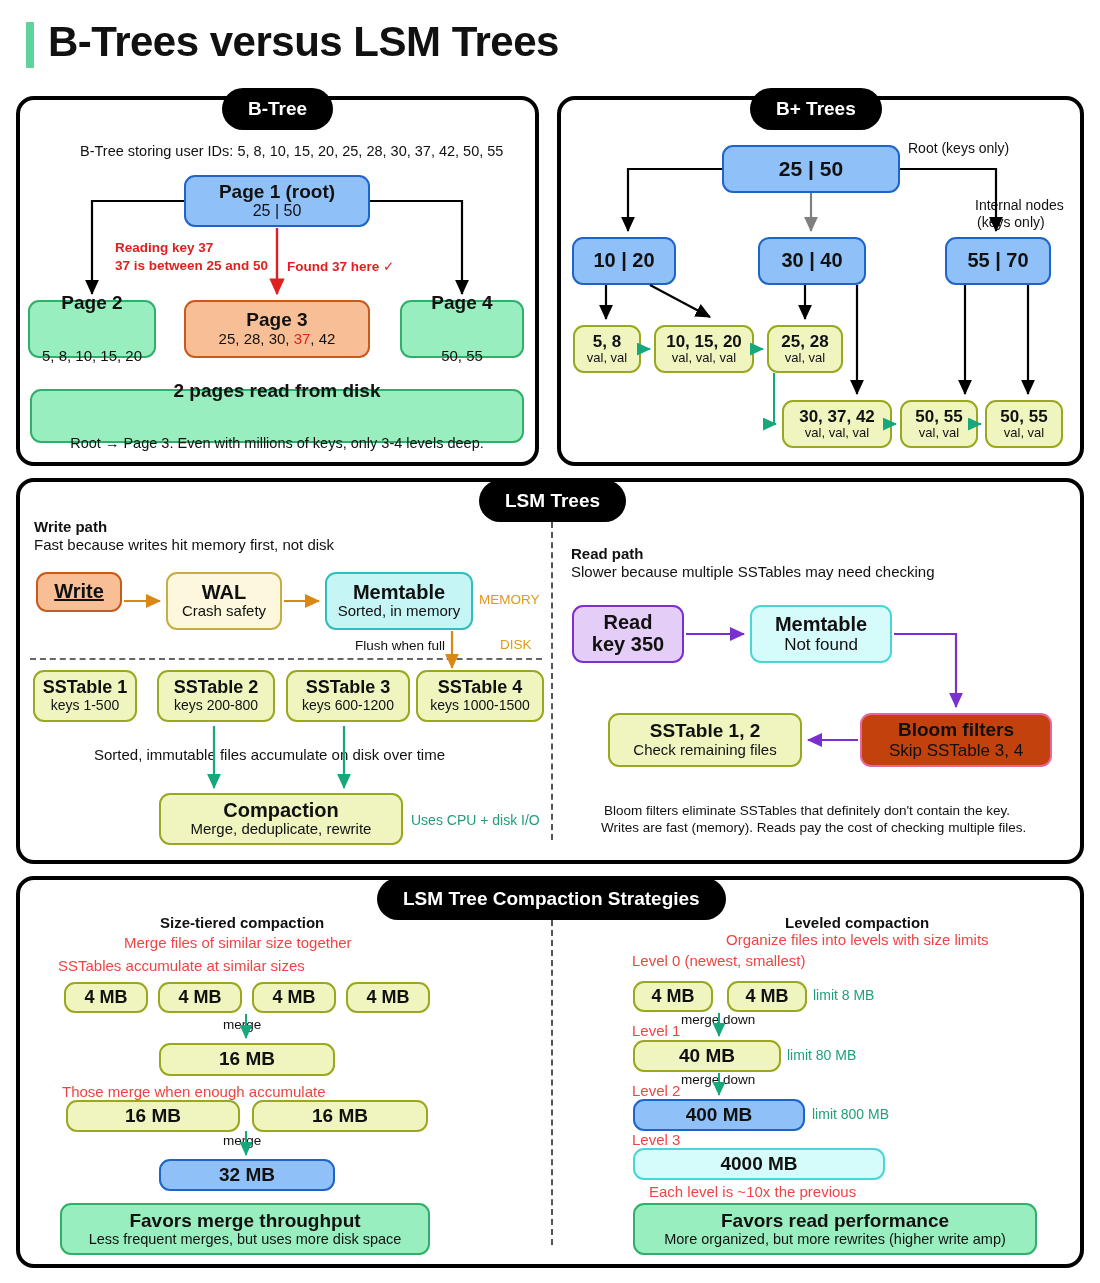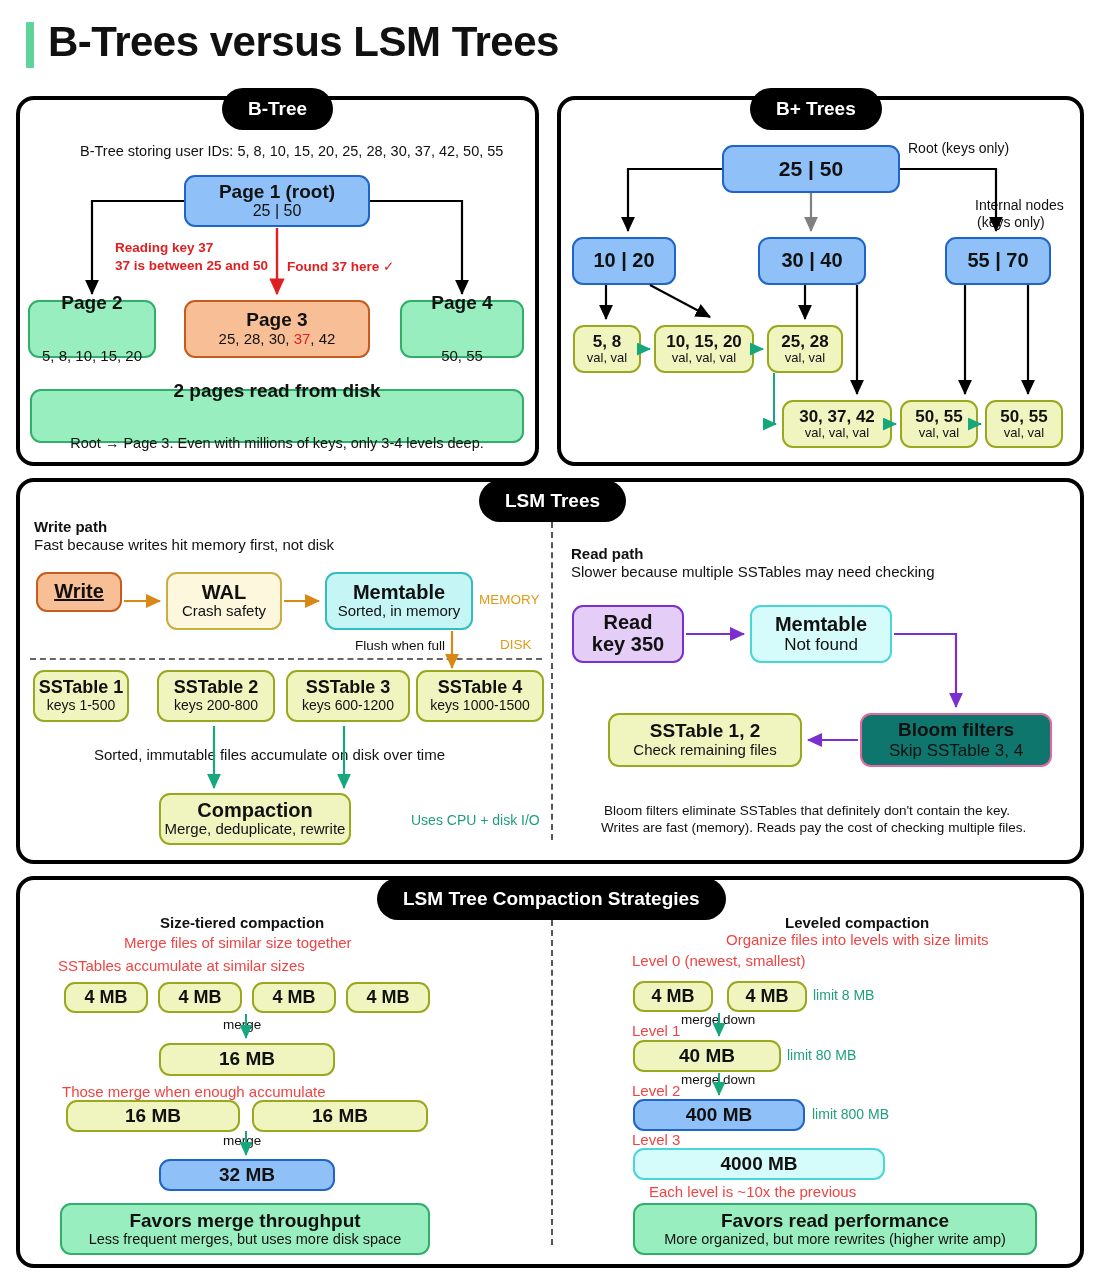--- a/index.html
+++ b/index.html
@@ -33,21 +33,21 @@
   .node .n-title { font-weight:bold; line-height:1.08; }
   .node .n-sub { line-height:1.12; }
 
   .blue   { background:#8fc0f7; border:2.5px solid #1f64c8; }
   .green  { background:#99eec0; border:2.5px solid #2faf6a;gap:34px; }
   .orange { background:#f8bf96; border:2.5px solid #c75b1b; }
   .yellow { background:#f0f5c0; border:2.5px solid #9aa81f; }
   .cream  { background:#fdf8dd; border:2.5px solid #c6ae42; }
   .cyan   { background:#c6f5f5; border:2.5px solid #34bdbd; }
   .purple { background:#e4cdf7; border:2.5px solid #7b2fce; }
-  .pink   { background:#0f766e; border:2.5px solid #e4689f;justify-content:center; }
+  .pink   { background:#c2410c; border:2.5px solid #e4689f;justify-content:center; }
   .icecyan{ background:#d6fbfb; border:2.5px solid #48d6d6; }
   .mintbig{ background:#99eec0; border:2.5px solid #2faf6a; }
 
   .lbl { position:absolute; white-space:nowrap; }
   .red { color:#e02020; }
   .grey { color:#ef4444; }
   .teal { color:#1f9e7d; }
   .amber { color:#e09a16; }
 
   svg.ov { position:absolute; left:0; top:0; pointer-events:none; overflow:visible; }
@@ -213,40 +213,40 @@
     <div class="n-sub" style="font-size:15px;">Sorted, in memory</div>
   </div>
 
   <div class="lbl amber" style="left:479px; top:592px; font-size:13.5px;">MEMORY</div>
   <div class="lbl amber" style="left:500px; top:637px; font-size:13.5px;">DISK</div>
   <div class="lbl" style="left:355px; top:638px; font-size:13.5px;">Flush when full</div>
 
   <div style="position:absolute; left:30px; top:658px; width:512px; height:0;
               border-top:2px dashed #666;"></div>
 
-  <div class="node yellow" style="left:33px; top:670px; width:96px; height:52px;">
+  <div class="node yellow" style="left:33px; top:670px; width:104px; height:52px;">
     <div class="n-title" style="font-size:18px;">SSTable 1</div>
     <div class="n-sub" style="font-size:14px;">keys 1-500</div>
   </div>
   <div class="node yellow" style="left:157px; top:670px; width:118px; height:52px;">
     <div class="n-title" style="font-size:18px;">SSTable 2</div>
     <div class="n-sub" style="font-size:14px;text-align:right;">keys 200-800</div>
   </div>
   <div class="node yellow" style="left:286px; top:670px; width:124px; height:52px;">
     <div class="n-title" style="font-size:18px;">SSTable 3</div>
     <div class="n-sub" style="font-size:14px;">keys 600-1200</div>
   </div>
   <div class="node yellow" style="left:416px; top:670px; width:128px; height:52px;">
     <div class="n-title" style="font-size:18px;">SSTable 4</div>
     <div class="n-sub" style="font-size:14px;">keys 1000-1500</div>
   </div>
 
   <div class="lbl" style="left:94px; top:746px; font-size:15px;">Sorted, immutable files accumulate on disk over time</div>
 
-  <div class="node yellow" style="left:159px; top:793px; width:192px; height:52px;">
+  <div class="node yellow" style="left:159px; top:793px; width:244px; height:52px;">
     <div class="n-title" style="font-size:20px;">Compaction</div>
     <div class="n-sub" style="font-size:15px;">Merge, deduplicate, rewrite</div>
   </div>
   <div class="lbl teal" style="left:411px; top:812px; font-size:14px;">Uses CPU + disk I/O</div>
 
   <div class="lbl" style="left:571px; top:545px; font-size:15px; font-weight:bold;">Read path</div>
   <div class="lbl" style="left:571px; top:563px; font-size:15px;">Slower because multiple SSTables may need checking</div>
 
   <div class="node purple" style="left:572px; top:605px; width:112px; height:58px;">
     <div class="n-title" style="font-size:20px;">Read</div>

